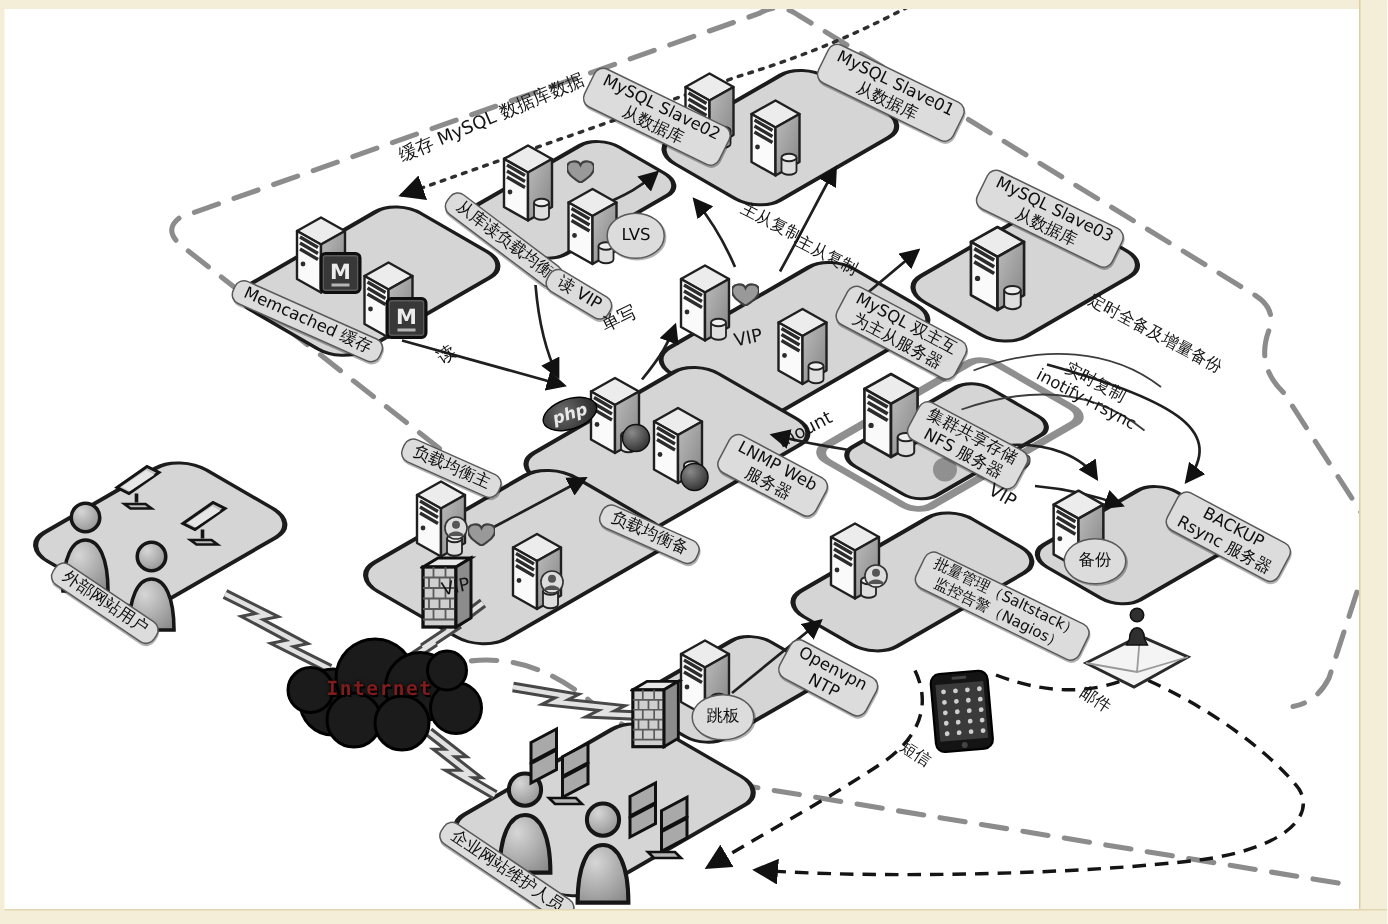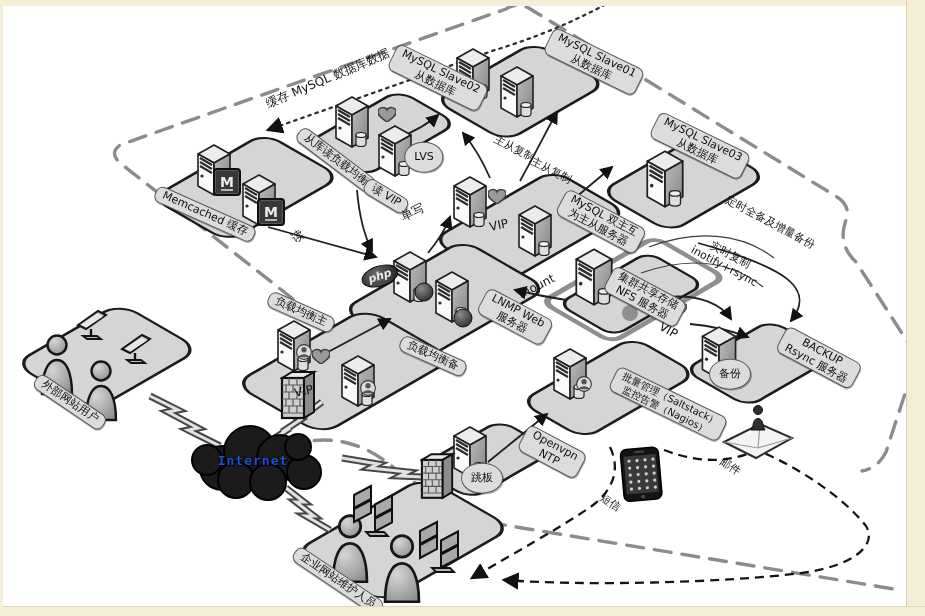--- a/index.html
+++ b/index.html
@@ -22,21 +22,21 @@
   .boltI{fill:none;stroke:#e2e2e2;stroke-width:3;stroke-linejoin:miter;}
   .lbl{position:absolute;z-index:3;transform:translate(-50%,-50%) rotate(var(--r,0deg));
        text-align:center;white-space:nowrap;line-height:1.15;}
   .pill{background:#dcdcdc;border:1.5px solid #595959;border-radius:7px;padding:1px 7px;
         font-size:11px;color:#0d0d0d;box-shadow:1px 1px 0 rgba(0,0,0,.3);}
   .oval{border-radius:50%;padding:8px 9px;}
   .plain{font-size:12px;color:#141414;}
   .small{font-size:11px;}
   .tiny{font-size:10px;}
   .mono{font-family:"DejaVu Sans Mono",monospace;font-weight:bold;letter-spacing:1px;
-        color:#1d4ed8;text-shadow:0 0 3px #000,1px 1px 0 #000;font-size:13px;}
+        color:#7f1d1d;text-shadow:0 0 3px #000,1px 1px 0 #000;font-size:13px;}
   .mbadge{position:absolute;z-index:4;width:24px;height:24px;background:#383838;border:2px solid #0f0f0f;
           border-radius:4px;color:#ececec;font-weight:bold;font-size:14px;display:flex;align-items:center;
           justify-content:center;box-shadow:inset 0 0 0 1px #5a5a5a;}
   .mbadge i{position:absolute;bottom:3px;left:6px;width:12px;height:2px;background:#b5b5b5;}
   .phpoval{position:absolute;z-index:4;width:36px;height:19px;background:radial-gradient(circle at 40% 35%,#6a6a6a,#1e1e1e);
            border:1.5px solid #000;border-radius:50%;color:#e8e8e8;font-style:italic;font-weight:bold;font-size:11px;
            display:flex;align-items:center;justify-content:center;transform:translate(-50%,-50%) rotate(-18deg);}
 </style>
 </head>
 <body>

